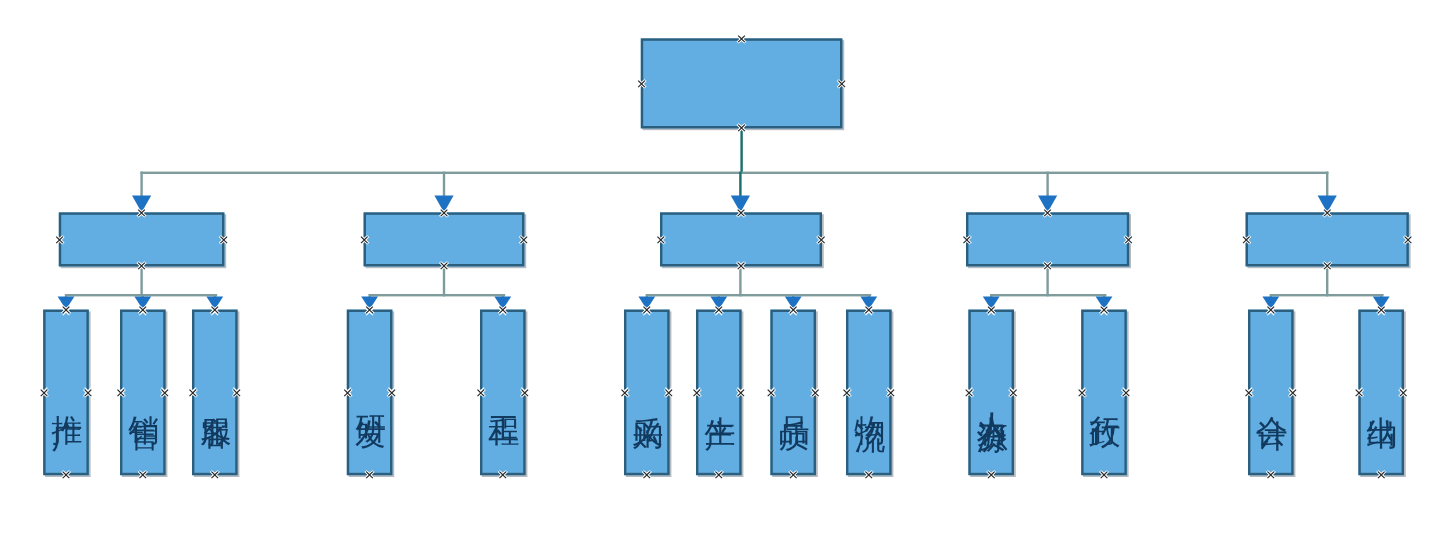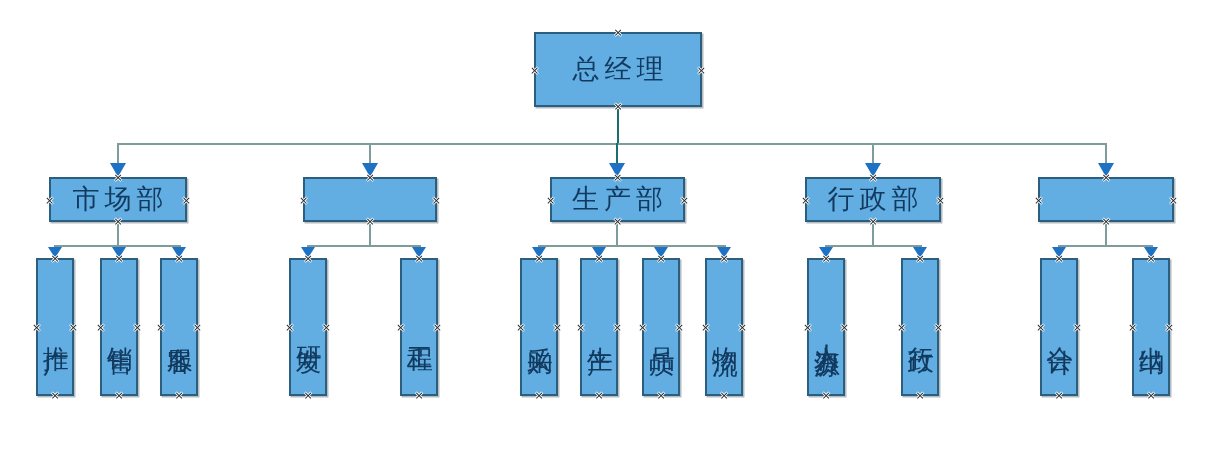--- a/index.html
+++ b/index.html
@@ -135,49 +135,45 @@
   <div>
     <div class="vline gray" style="left:1105px;top:222px;height:25px;"></div>
     <div class="hline gray" style="left:1059px;top:245px;width:94px;"></div>
     <div class="vline gray" style="left:1058px;top:245px;height:5px;"></div>
     <div class="arrow sm" style="left:1052px;top:247px;"></div>
     <div class="vline gray" style="left:1150px;top:245px;height:5px;"></div>
     <div class="arrow sm" style="left:1144px;top:247px;"></div>
   </div>
 
   <div class="shape rootbox">
-    <span class="label">总经理</span>
   <span class="cp cp-n">×</span>
       <span class="cp cp-s">×</span>
       <span class="cp cp-e">×</span>
       <span class="cp cp-w">×</span>
     </div>
 
   <div class="shape hbox" style="left:49px;width:138px;">
-    <span class="label">市场部</span>
   <span class="cp cp-n">×</span>
       <span class="cp cp-s">×</span>
       <span class="cp cp-e">×</span>
       <span class="cp cp-w">×</span>
     </div>
   <div class="shape hbox" style="left:303px;width:134px;">
   <span class="cp cp-n">×</span>
       <span class="cp cp-s">×</span>
       <span class="cp cp-e">×</span>
       <span class="cp cp-w">×</span>
     </div>
   <div class="shape hbox" style="left:550px;width:135px;">
-    <span class="label">生产部</span>
   <span class="cp cp-n">×</span>
       <span class="cp cp-s">×</span>
       <span class="cp cp-e">×</span>
       <span class="cp cp-w">×</span>
     </div>
   <div class="shape hbox" style="left:805px;width:136px;">
-    <span class="label">行政部</span>
   <span class="cp cp-n">×</span>
       <span class="cp cp-s">×</span>
       <span class="cp cp-e">×</span>
       <span class="cp cp-w">×</span>
     </div>
   <div class="shape hbox" style="left:1038px;width:136px;">
   <span class="cp cp-n">×</span>
       <span class="cp cp-s">×</span>
       <span class="cp cp-e">×</span>
       <span class="cp cp-w">×</span>

